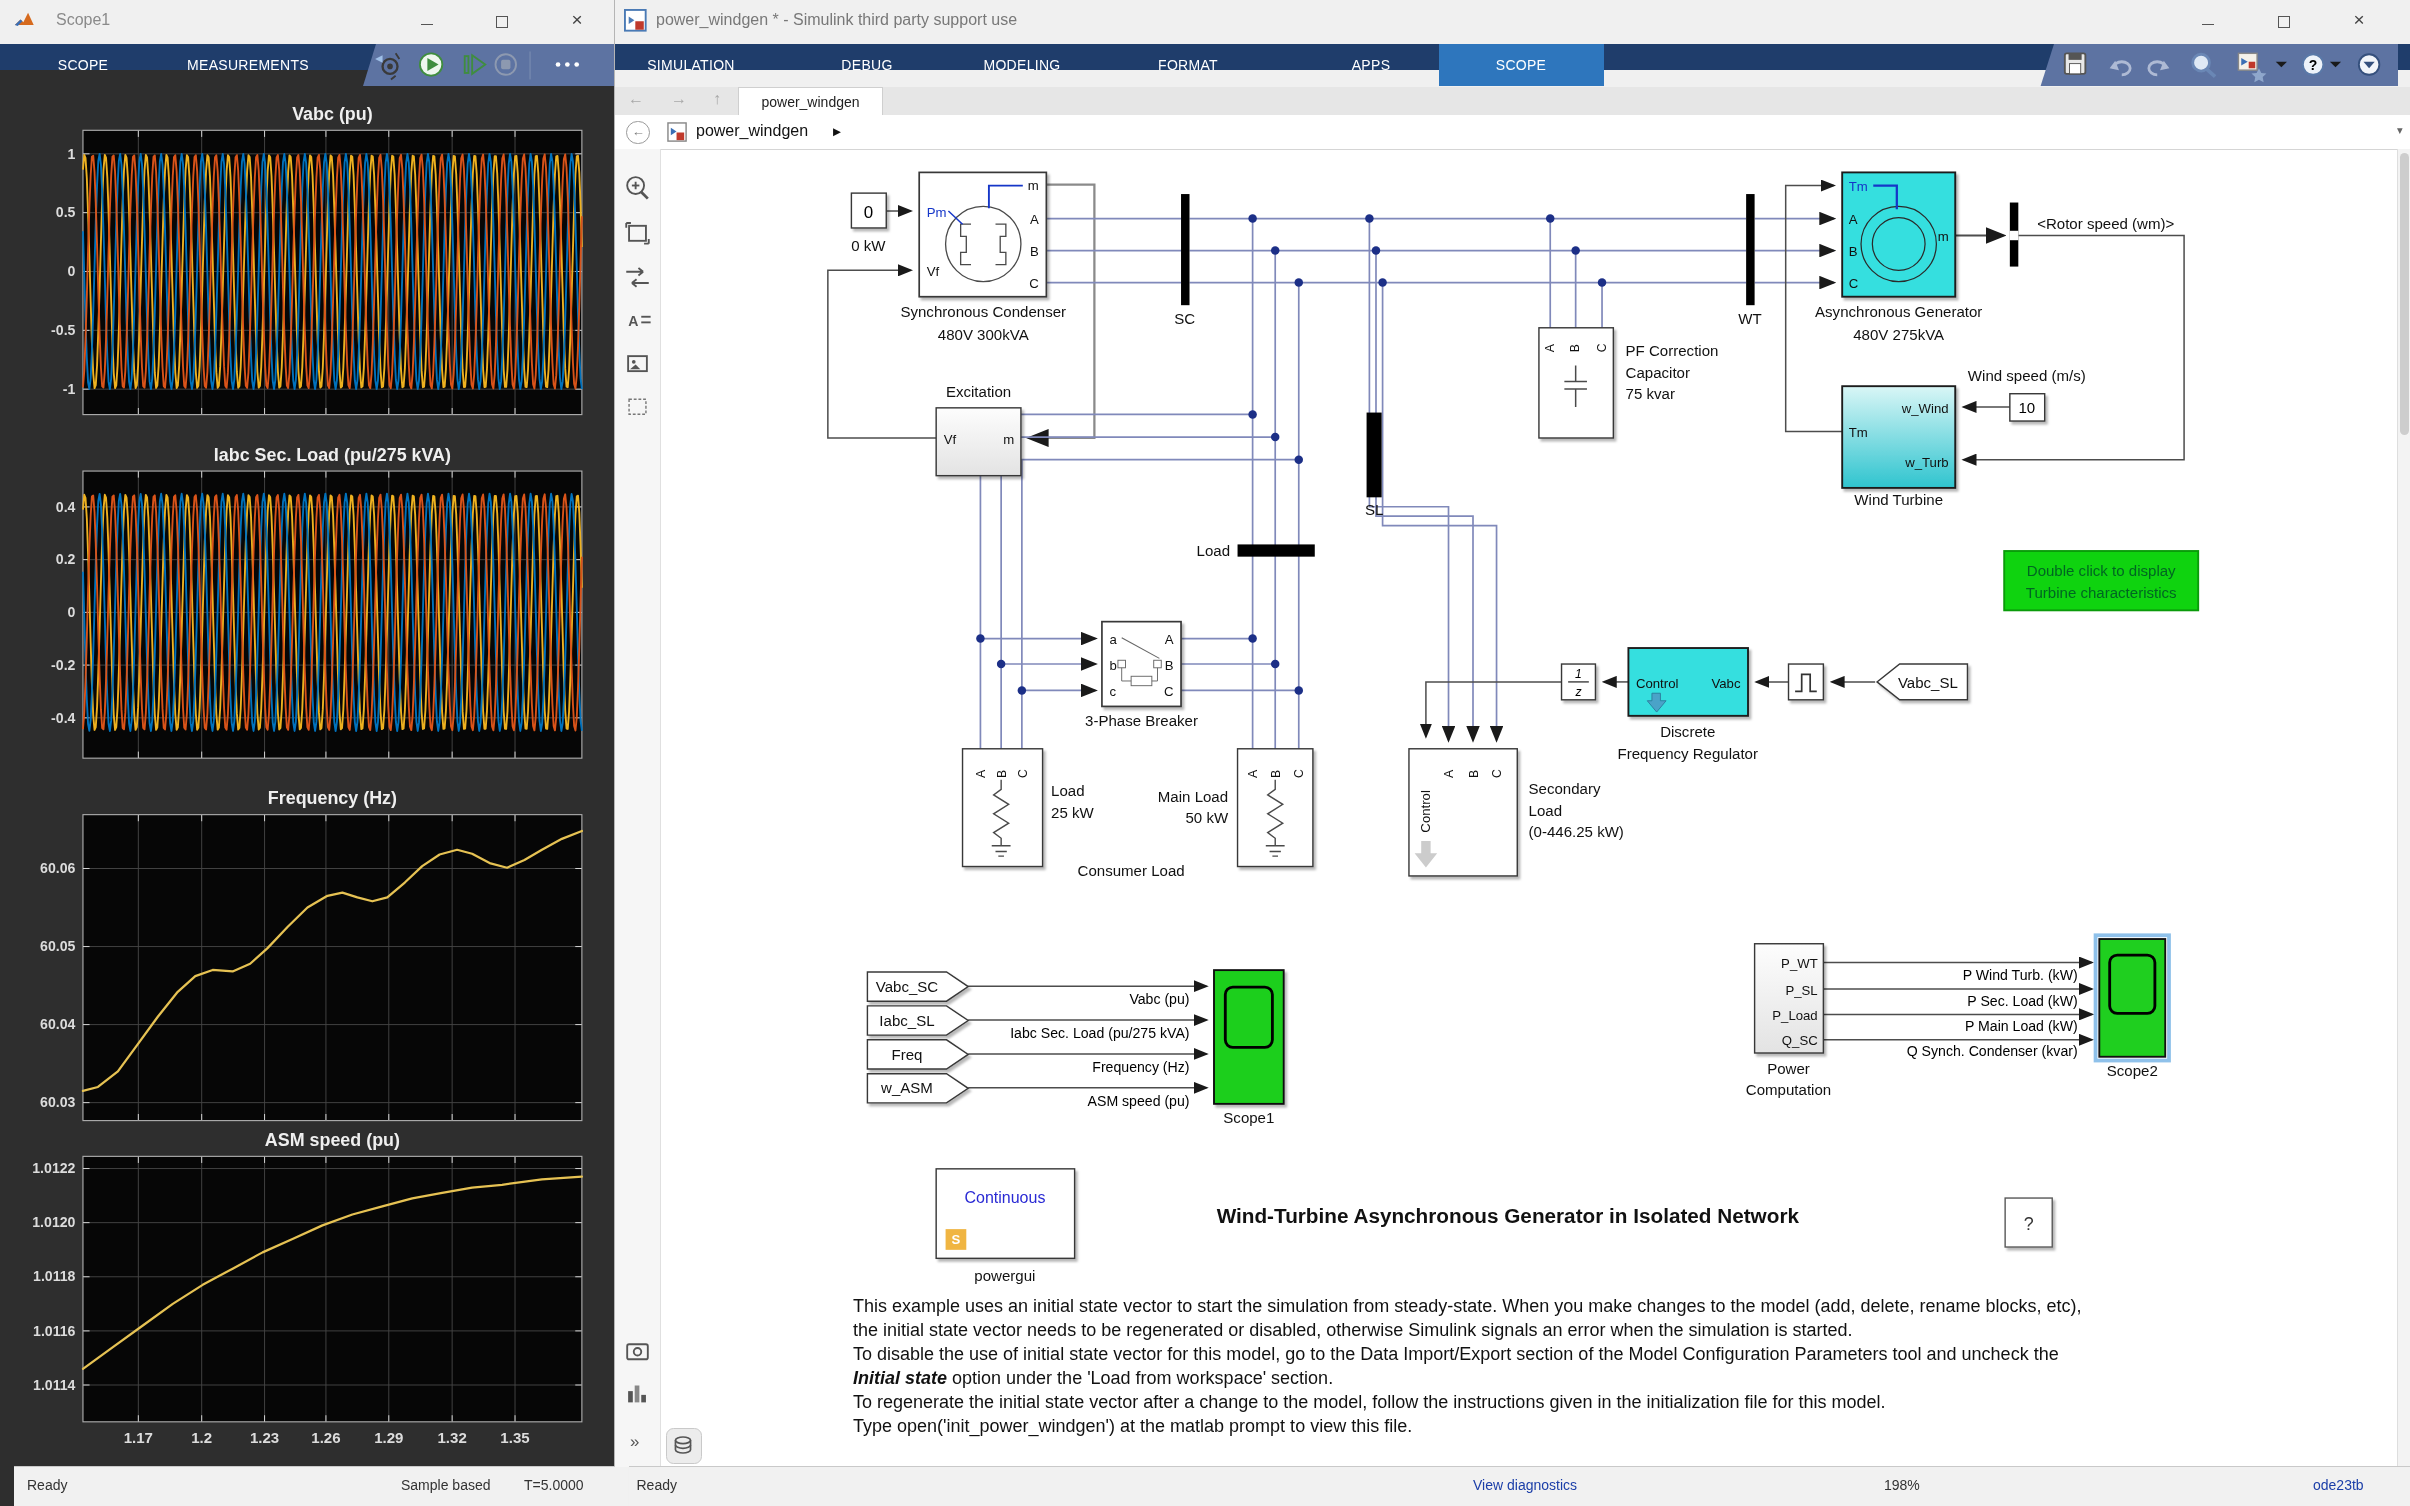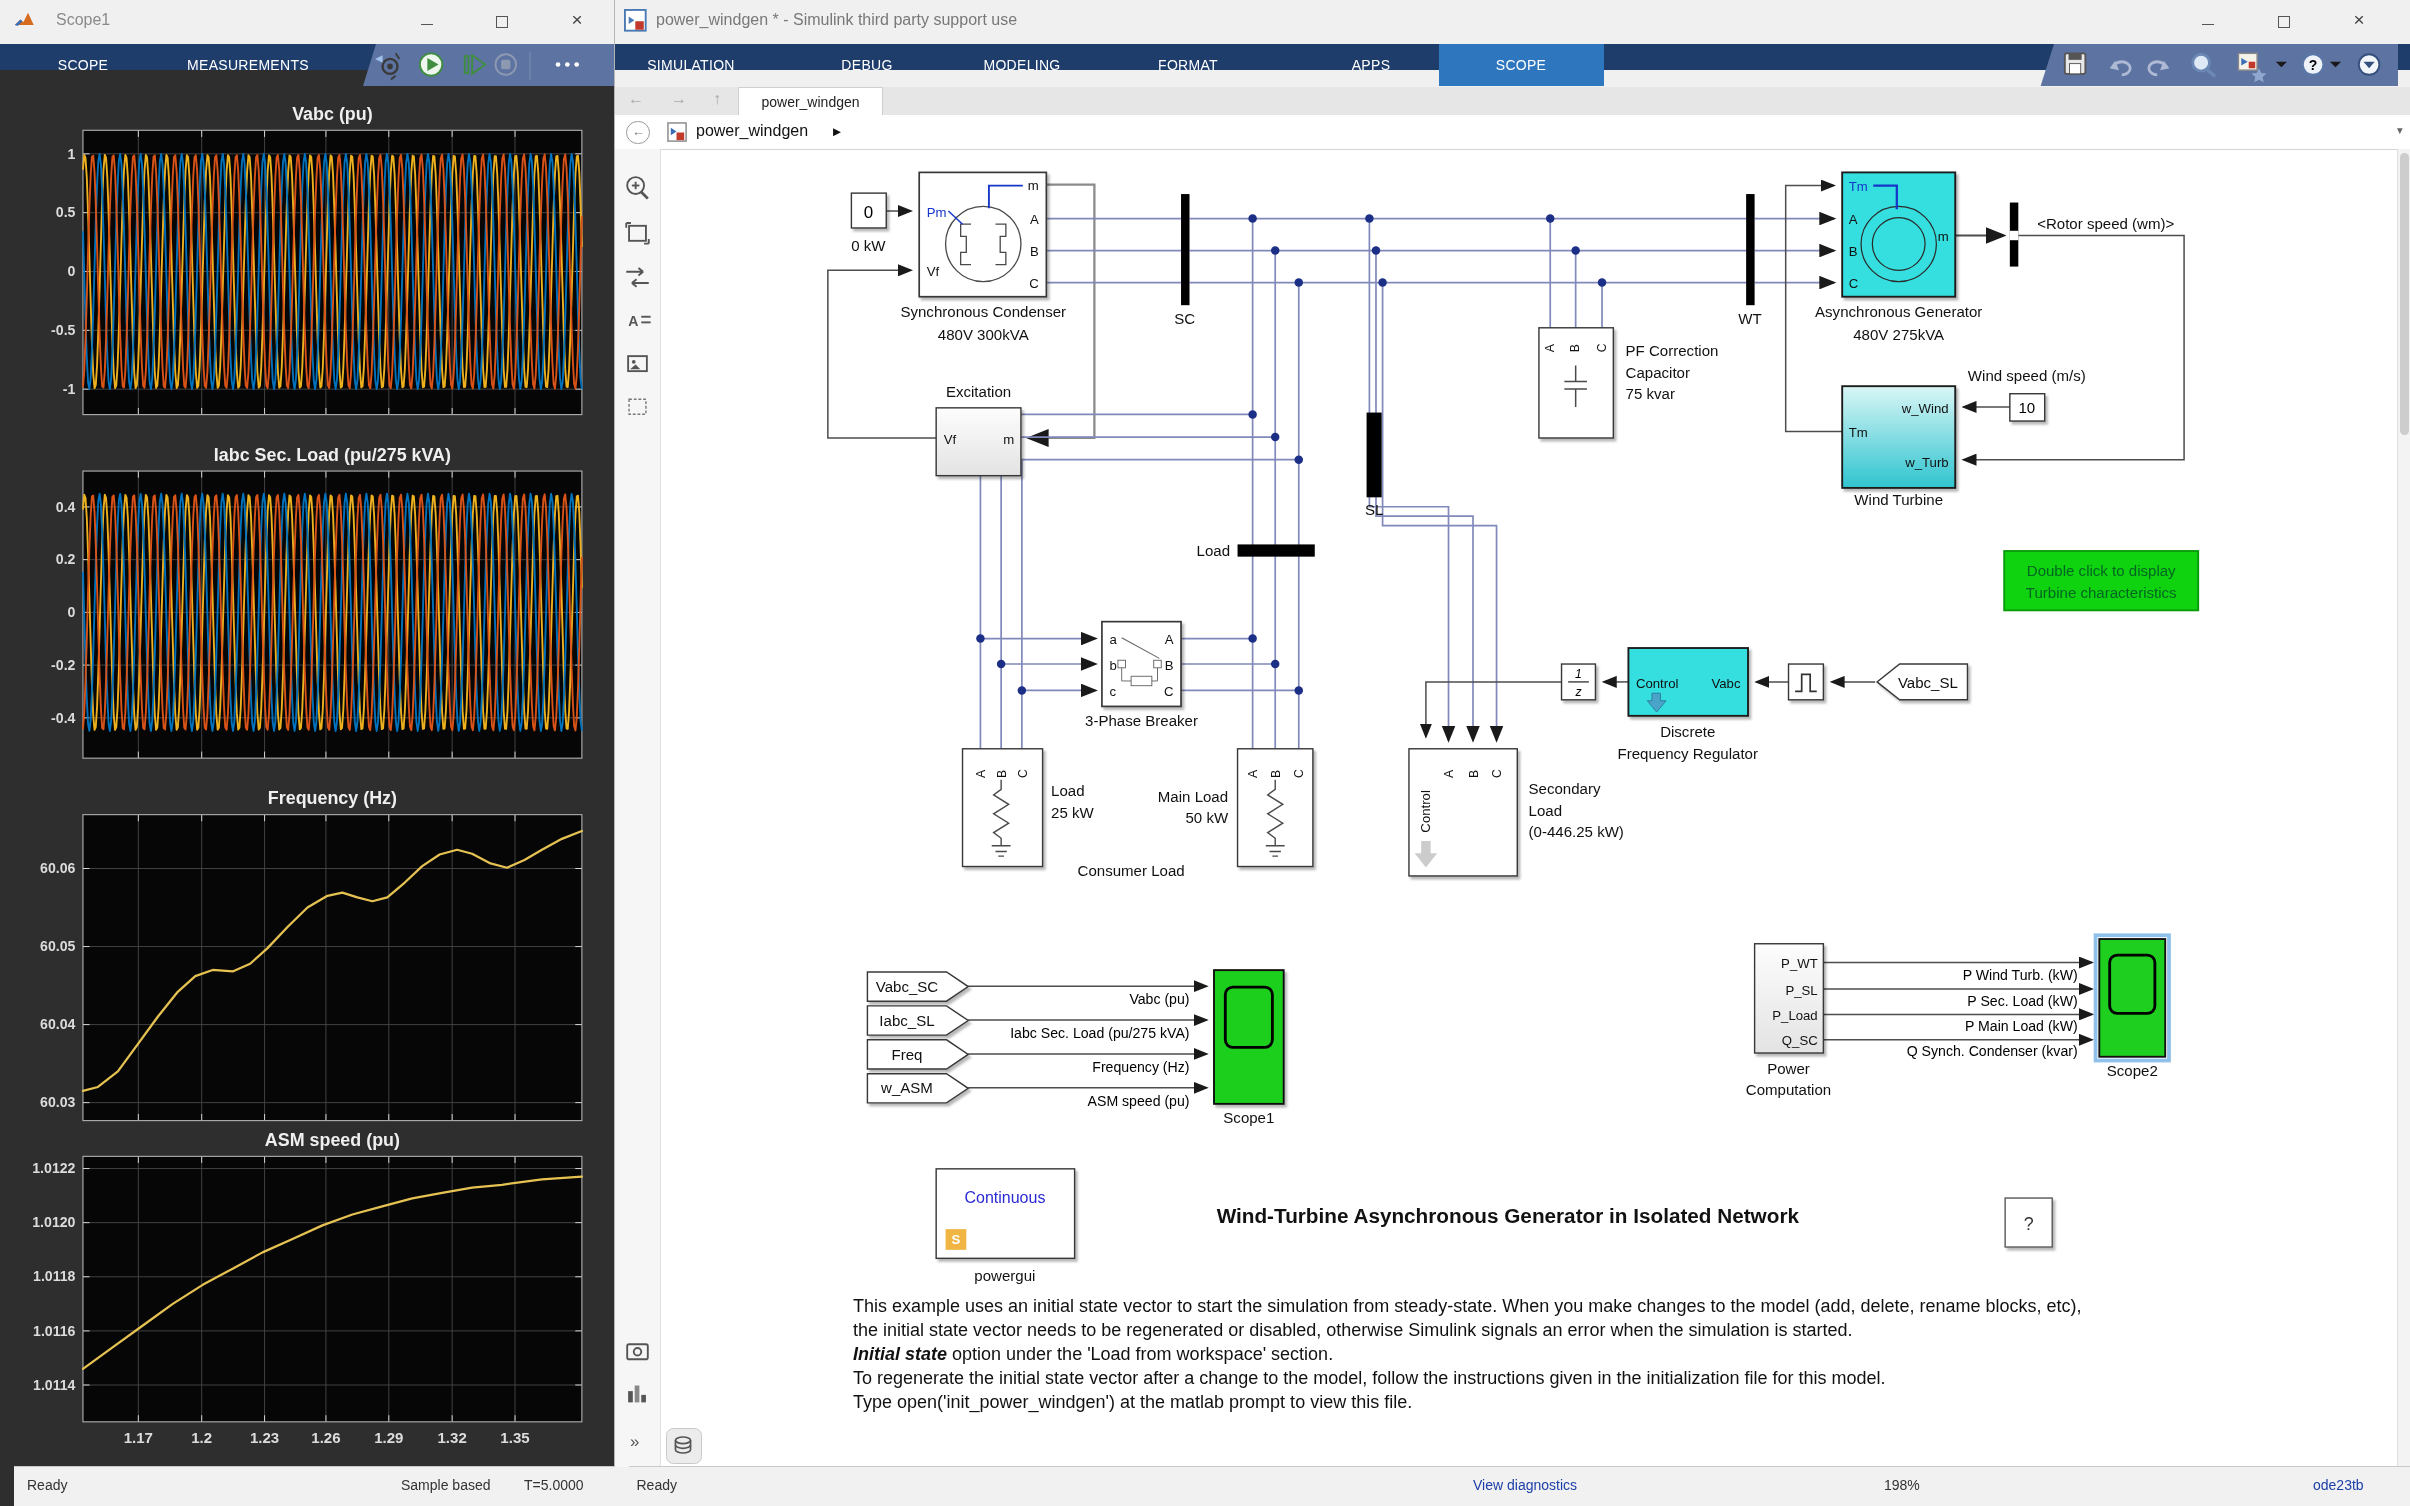--- a/index.html
+++ b/index.html
@@ -754,20 +754,21 @@
 
       <g>
         <rect x="2128" y="1272" width="50" height="52" fill="#fff" stroke="#5a5a5a" stroke-width="1.5" filter="url(#ds)"></rect>
         <text x="2153" y="1306" class="mid" font-size="19" fill="#333">?</text>
       </g>
     </svg>
 
     <div class="para">
       <div>This example uses an initial state vector to start the simulation from steady-state. When you make changes to the model (add, delete, rename blocks, etc),</div>
       <div>the initial state vector needs to be regenerated or disabled, otherwise Simulink signals an error when the simulation is started.</div>
+      <div>To disable the use of initial state vector for this model, go to the Data Import/Export section of the Model Configuration Parameters tool and uncheck the</div>
       <div><span class="bi">Initial state</span><span> option under the 'Load from workspace' section.</span></div>
       <div>To regenerate the initial state vector after a change to the model, follow the instructions given in the initialization file for this model.</div>
       <div>Type open('init_power_windgen') at the matlab prompt to view this file.</div>
     </div>
 
     <div class="sdi-btn">
       <svg width="32" height="32" viewBox="0 0 34 34">
           <ellipse cx="17" cy="12" rx="8" ry="3.5" fill="none" stroke="#555" stroke-width="1.8"></ellipse>
           <path d="M9 12 V22 a8 3.5 0 0 0 16 0 V12" fill="none" stroke="#555" stroke-width="1.8"></path>
           <path d="M9 17 a8 3.5 0 0 0 16 0" fill="none" stroke="#555" stroke-width="1.8"></path>

